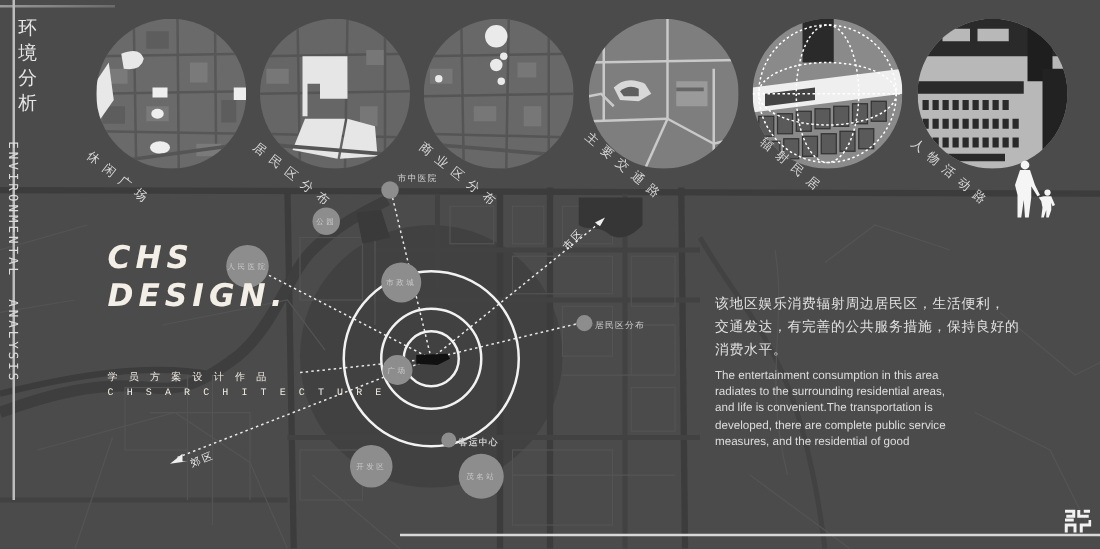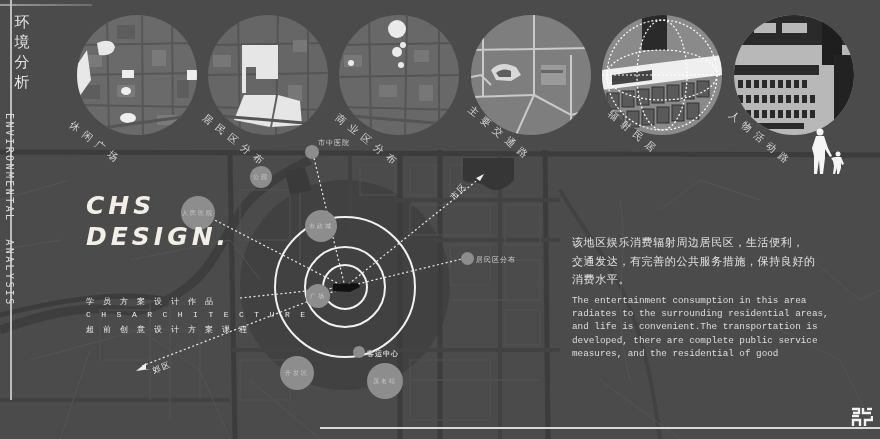--- a/index.html
+++ b/index.html
@@ -23,21 +23,21 @@
   .brand { position:absolute; left:86px; top:190px; color:#f4efe6; font-family:"DejaVu Sans", sans-serif; font-weight:bold; font-size:25px; line-height:31px; letter-spacing:4px; }
   .brand div { display:block;font-style:italic; }
   .sub { position:absolute; left:86px; color:#f0ece4; font-size:8px; letter-spacing:9px; white-space:nowrap; }
 
   
   .poi { position:absolute; border-radius:50%; background:#8d8d8d; color:#c8c8c8; font-size:6px; display:flex; align-items:center; justify-content:center; letter-spacing:2px; }
   .poi-label { position:absolute; color:#cfcfcf; font-size:7px; white-space:nowrap; letter-spacing:1px; }
 
   .desc-cn { position:absolute; left:572px; top:234px; width:300px; color:#e2e2e2; font-size:11px; line-height:18.5px; letter-spacing:0.6px; }
   .desc-cn div { white-space:nowrap; }
-  .desc-en { position:absolute; left:572px; top:294px; width:300px; color:#dedede; font-family:Liberation Mono, monospace; font-size:9.3px; line-height:13.2px; }
+  .desc-en { position:absolute; left:572px; top:294px; width:300px; color:#dedede; font-family:Liberation Sans, sans-serif; font-size:9.3px; line-height:13.2px; }
   .desc-en div { white-space:nowrap; }
 
   .bottomline { position:absolute; left:320px; top:427px; width:560px; height:2px; background:#d9d9d9; }
   .logo { position:absolute; left:851px; top:407px; width:22px; height:20px; }
 
   .route-label { position:absolute; color:#f0f0f0; font-size:8px; white-space:nowrap; letter-spacing:2px; }
 </style>
 </head>
 <body>
 
@@ -359,21 +359,20 @@
 
   <div class="route-label" style="left:152px;top:362px;transform:rotate(-22deg);">郊区</div>
   <div class="route-label" style="left:448px;top:195px;transform:rotate(-48deg);transform-origin:left top;">市区</div>
 
   <div class="brand">
     <div>CHS</div>
     <div>DESIGN.</div>
   </div>
   <div class="sub" style="top:296px;">学员方案设计作品</div>
   <div class="sub" style="top:310px;letter-spacing:10.5px;font-family:Liberation Mono, monospace;">CHSARCHITECTURE</div>
-  <div class="sub" style="top:324px;">超前创意设计方案课程</div>
 
   <div class="desc-cn">
     <div>该地区娱乐消费辐射周边居民区，生活便利，</div>
     <div>交通发达，有完善的公共服务措施，保持良好的</div>
     <div>消费水平。</div>
   </div>
   <div class="desc-en">
     <div>The entertainment consumption in this area</div>
     <div>radiates to the surrounding residential areas,</div>
     <div>and life is convenient.The transportation is</div>

